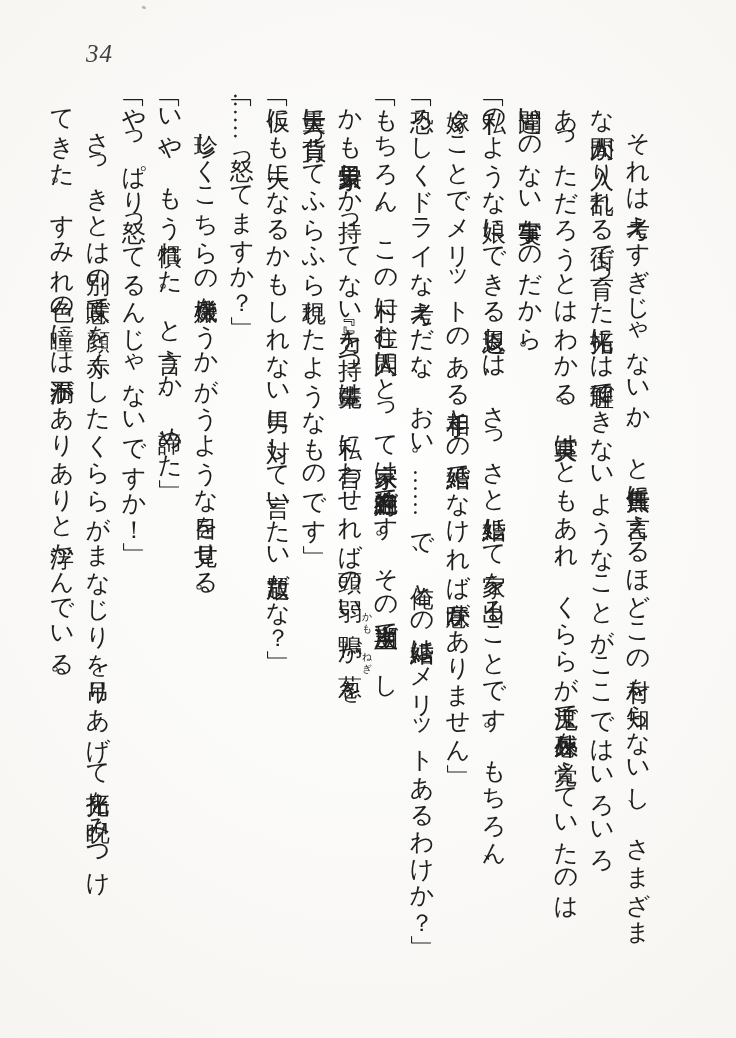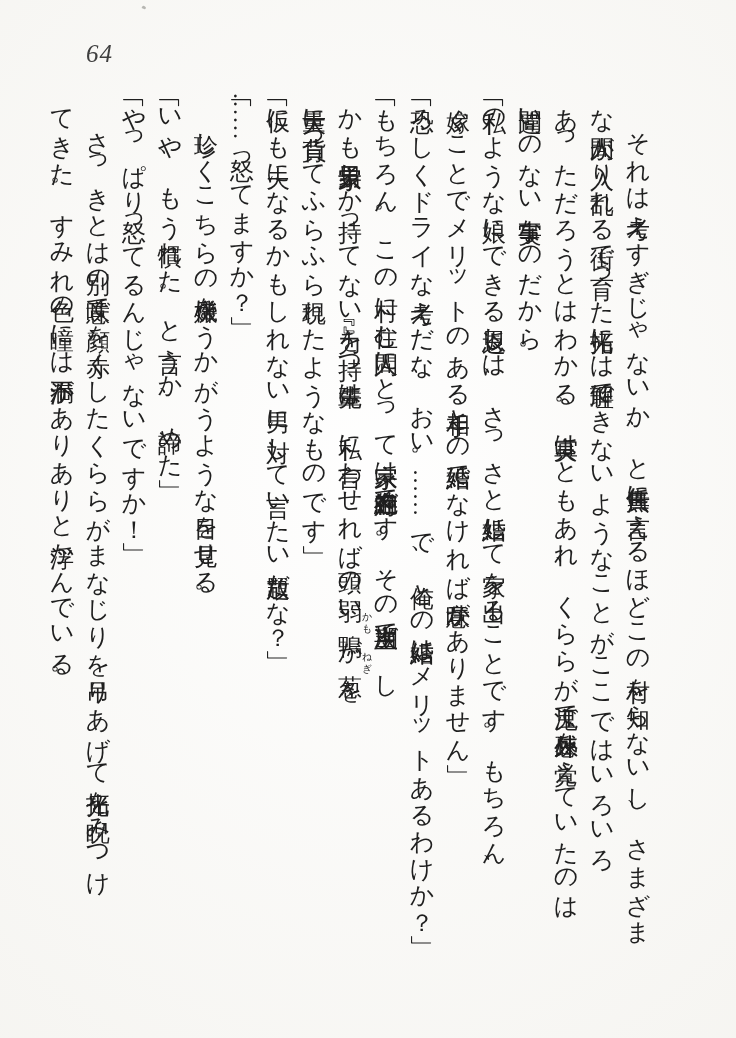--- a/index.html
+++ b/index.html
@@ -65,21 +65,21 @@
     font-size: 10px;
     color: #2a2a2a;
     letter-spacing: 0;
   }
 </style>
 </head>
 <body>
 
 <div class="page">
   <div class="scan-speck"></div>
-  <div class="page-number">64</div>
+  <div class="page-number">34</div>
   <div class="text-block">
       <p>　それは考えすぎじゃないか、と無責任に言えるほどこの村を知らないし、さまざま<br>な人間が入り乱れる街で育った拓光には理解できないようなことがここではいろいろ<br>あっただろうとはわかる。真実はともあれ、くららが鬼江で疎外感を覚えていたのは<br>間違いのない事実なのだから。</p>
       <p>「私のような娘にできる恩返しは、さっさと結婚して家を出ることです。もちろん、<br>嫁ぐことでメリットのある相手との結婚でなければ意味がありません」</p>
       <p>「恐ろしくドライな考えだな、おい。……で、俺との結婚はメリットあるわけか？」</p>
       <p>「もちろん。この村に住む人間にとって宗家は絶対的存在です。その次期当主で、し<br>かも宗家男子しか持ってない『力』を持つ先輩は、私に言わせれば頭の弱い<ruby>鴨<rt>かも</rt></ruby>が<ruby>葱<rt>ねぎ</rt></ruby>を<br>大量に背負ってふらふら現れたようなものです」</p>
       <p>「仮にも夫になるかもしれない男に対して言いたい放題だな？」</p>
       <p>「……怒ってますか？」</p>
       <p>　珍しくこちらの機嫌をうかがうような目を見せる。</p>
       <p>「いや、もう慣れた。と言うか、諦めた」</p>
       <p>「やっぱり怒ってるんじゃないですか！」</p>

